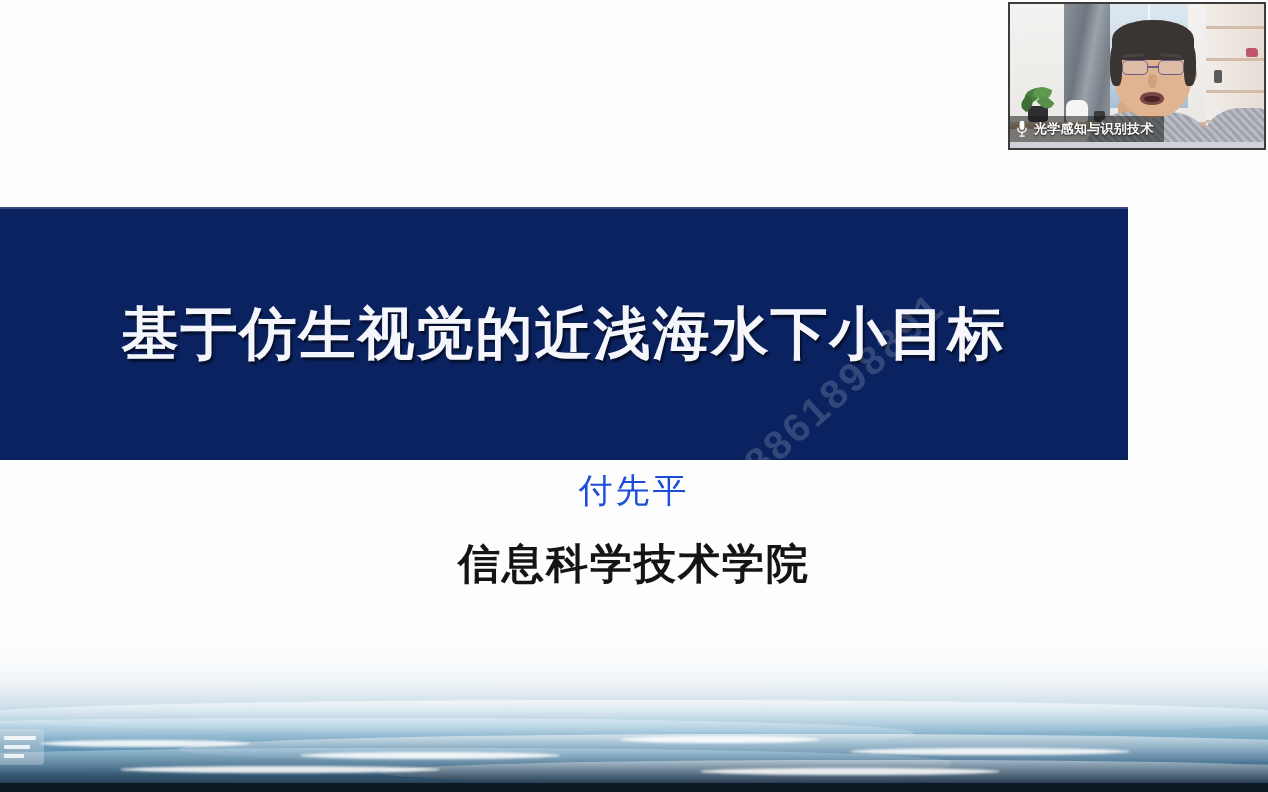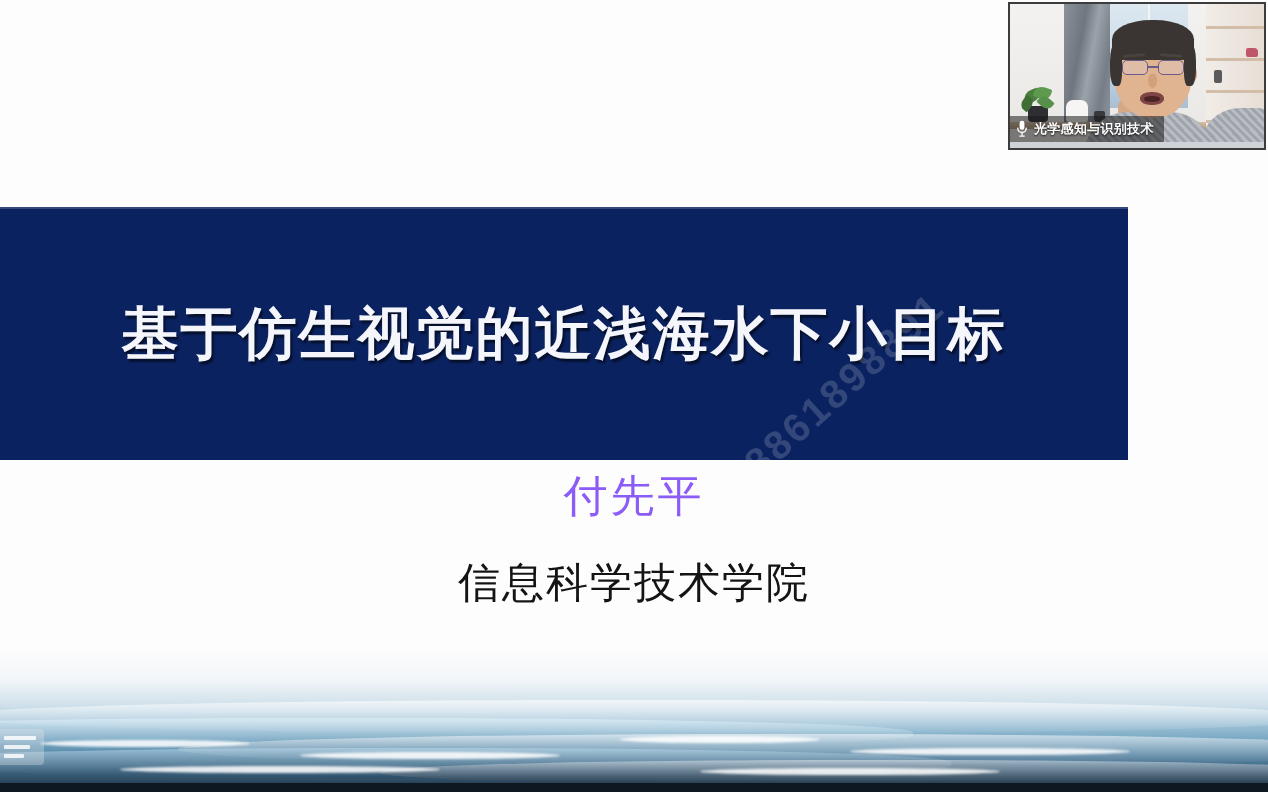--- a/index.html
+++ b/index.html
@@ -59,31 +59,31 @@
   
   #presenter-block {
     position:absolute;
     left:0; top:470px;
     width:1268px;
     display:flex;
     flex-direction:column;
     align-items:center;
   }
   #presenter-name {
-    color:#8b5cf6;
-    font-size:44px;
+    color:#1d4ed8;
+    font-size:34px;
     font-weight:500;
     letter-spacing:3px;
     line-height:1.2;
   }
   #presenter-affiliation {
-    margin-top:35px;
+    margin-top:28px;
     color:#141414;
     font-size:42px;
-    font-weight:400;
+    font-weight:700;
     letter-spacing:2px;
     line-height:1.2;
   }
 
   
   #watermark {
     position:absolute;
     left:706px; top:300px;
     width:240px; height:180px;
     pointer-events:none;

